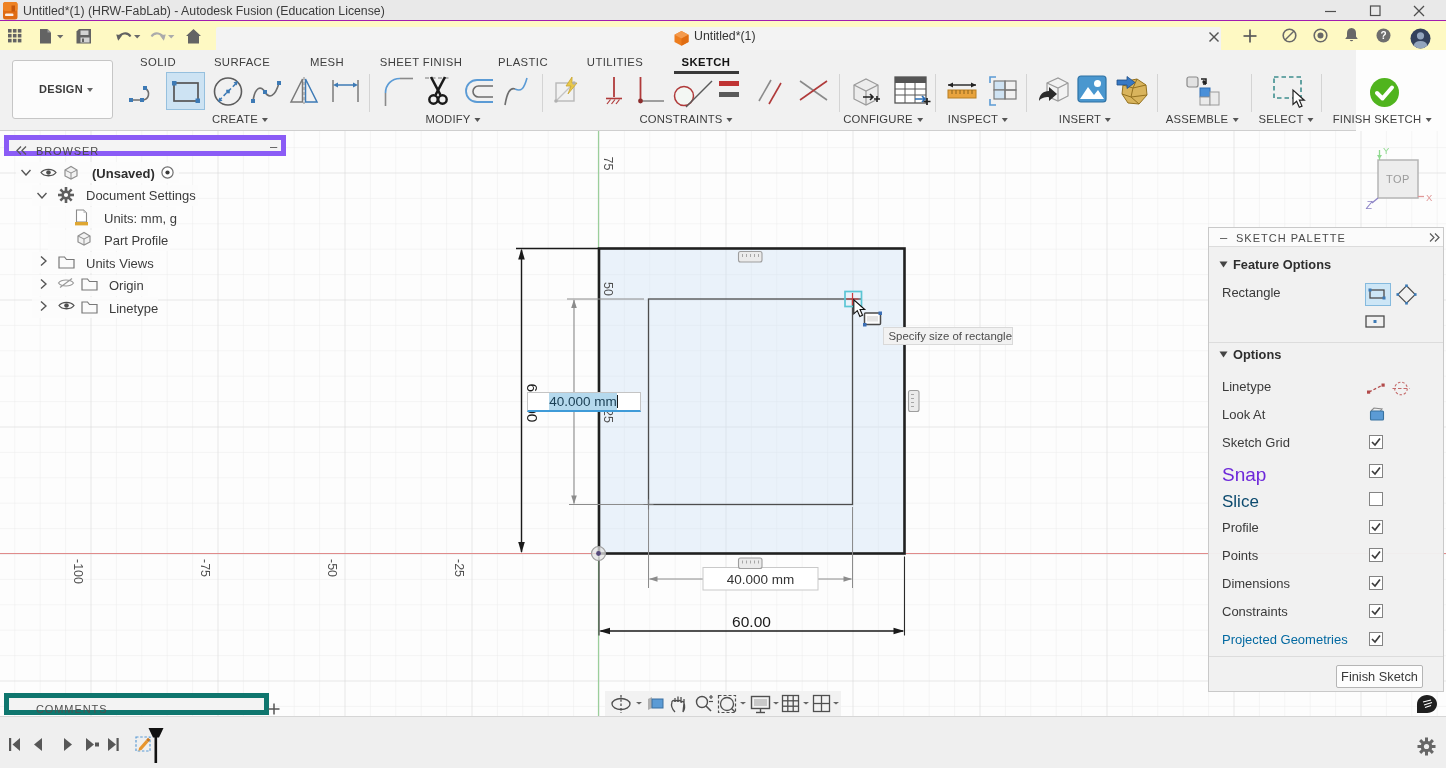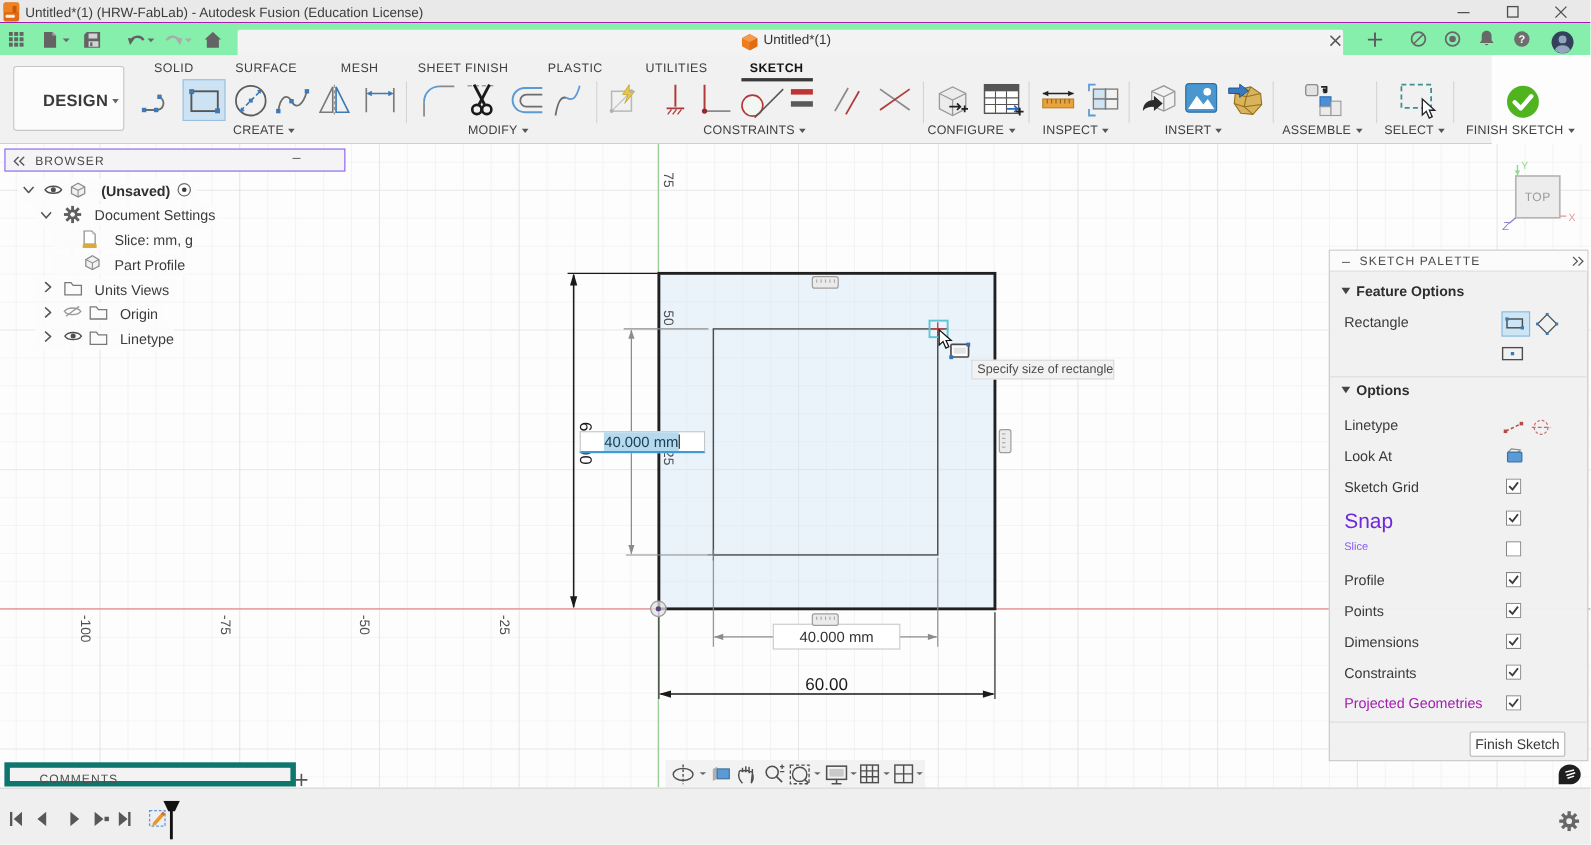--- a/index.html
+++ b/index.html
@@ -24,21 +24,21 @@
   </svg>
   <div class="abs" style="left:23px;top:3.5px;font-size:12.3px;color:#3c3c3c">Untitled*(1) (HRW-FabLab) - Autodesk Fusion (Education License)</div>
   <svg class="abs" style="left:1324px;top:4px" width="112" height="14">
     <line x1="1" y1="7.5" x2="12" y2="7.5" stroke="#4f4f4f" stroke-width="1.2"></line>
     <rect x="46.5" y="2" width="9.5" height="9.5" fill="none" stroke="#4f4f4f" stroke-width="1.2"></rect>
     <line x1="90" y1="2" x2="100" y2="12" stroke="#4f4f4f" stroke-width="1.2"></line>
     <line x1="100" y1="2" x2="90" y2="12" stroke="#4f4f4f" stroke-width="1.2"></line>
   </svg>
 </div>
 
-<div class="abs" style="left:0;top:21px;width:1446px;height:29px;background:#86efac">
+<div class="abs" style="left:0;top:21px;width:1446px;height:29px;background:#fef9c3">
   <div class="abs" style="left:215.5px;top:5.5px;width:1005.5px;height:23.5px;background:#f3f3f3;border-radius:2px 2px 0 0"></div>
 
   <svg class="abs" style="left:8px;top:8px" width="200" height="17">
     <g fill="#636363">
       <rect x="0" y="0" width="3.6" height="3.6"></rect>
         <rect x="4.9" y="0" width="3.6" height="3.6"></rect>
         <rect x="9.8" y="0" width="3.6" height="3.6"></rect>
       <rect x="0" y="4.9" width="3.6" height="3.6"></rect>
         <rect x="4.9" y="4.9" width="3.6" height="3.6"></rect>
         <rect x="9.8" y="4.9" width="3.6" height="3.6"></rect>
@@ -112,21 +112,21 @@
   <div class="tabtxt" style="left:158px">SOLID</div>
   <div class="tabtxt" style="left:242px">SURFACE</div>
   <div class="tabtxt" style="left:327px">MESH</div>
   <div class="tabtxt" style="left:421px">SHEET FINISH</div>
   <div class="tabtxt" style="left:523px">PLASTIC</div>
   <div class="tabtxt" style="left:615px">UTILITIES</div>
   <div class="tabtxt" style="left:706px;color:#141414;font-weight:bold">SKETCH</div>
   <div class="abs" style="left:674px;top:20.5px;width:65px;height:3px;background:#3a3a3a"></div>
 
   <div class="abs" style="left:12px;top:10px;width:101px;height:59px;background:#fcfcfc;border:1px solid #c6c6c6;border-radius:3px">
-    <div class="abs" style="left:26px;top:22px;font-size:15px;font-weight:bold;color:#3a3a3a;letter-spacing:.3px">DESIGN<span class="caret"></span></div>
+    <div class="abs" style="left:26px;top:22px;font-size:11px;font-weight:bold;color:#3a3a3a;letter-spacing:.3px">DESIGN<span class="caret"></span></div>
   </div>
 
   <div class="grplbl" style="left:240px">CREATE<span class="caret" style="border-top-color:#555"></span></div>
   <div class="grplbl" style="left:453px">MODIFY<span class="caret" style="border-top-color:#555"></span></div>
   <div class="grplbl" style="left:686px">CONSTRAINTS<span class="caret" style="border-top-color:#555"></span></div>
   <div class="grplbl" style="left:883px">CONFIGURE<span class="caret" style="border-top-color:#555"></span></div>
   <div class="grplbl" style="left:978px">INSPECT<span class="caret" style="border-top-color:#555"></span></div>
   <div class="grplbl" style="left:1085px">INSERT<span class="caret" style="border-top-color:#555"></span></div>
   <div class="grplbl" style="left:1202px">ASSEMBLE<span class="caret" style="border-top-color:#555"></span></div>
   <div class="grplbl" style="left:1286px">SELECT<span class="caret" style="border-top-color:#555"></span></div>
@@ -432,21 +432,21 @@
     <rect x="-1" y="11.5" width="3.5" height="3.5" fill="#3b6fb5"></rect>
   </g>
 </svg>
 
 <div class="abs" style="left:883px;top:327px;width:130px;height:17.5px;background:#f2f2f2;border:1px solid #d9d9d9;font-size:11.4px;color:#4c4c4c;line-height:16px;padding:0 0 0 4.5px;white-space:nowrap;overflow:hidden">Specify size of rectangle</div>
 
 <div class="abs" style="left:527px;top:391.5px;width:113.5px;height:20.5px;background:#fff;border:1px solid #c4c4c4;border-bottom:2px solid #3f9bd8;text-align:center;line-height:17px;font-size:13.5px">
   <span style="background:#b5d9ed;color:#1c4055;padding:1px 0">40.000 mm</span><span style="display:inline-block;width:1.5px;height:13px;background:#1a1a1a;vertical-align:-2px"></span>
 </div>
 
-<div class="abs" style="left:4px;top:134.5px;width:310px;height:21.5px;background:rgba(244,244,244,.97);border:1px solid #8b5cf6">
+<div class="abs" style="left:4px;top:134.5px;width:282px;height:21.5px;background:rgba(244,244,244,.97);border:5px solid #8b5cf6">
   <svg class="abs" style="left:7px;top:6.5px" width="12" height="9">
       <path d="M5,0.5 L1,4.5 L5,8.5 M10,0.5 L6,4.5 L10,8.5" fill="none" stroke="#5a5a5a" stroke-width="1.3"></path>
     </svg>
   <div class="abs" style="left:27px;top:5px;font-size:11px;letter-spacing:.9px;color:#4a4a4a">BROWSER</div>
   <div class="abs" style="left:261px;top:-1px;font-size:13px;color:#555">–</div>
 </div>
 <div id="tree" class="abs" style="left:0;top:156px;width:290px;font-size:13px;color:#3c3c3c">
 
   <div class="abs" style="left:16px;top:6px;width:163px;height:21px;background:rgba(252,252,252,.85)"></div>
   <div class="abs" style="left:32px;top:28.5px;width:166px;height:21px;background:rgba(252,252,252,.85)"></div>
@@ -486,21 +486,21 @@
     <circle cx="8" cy="8" r="4.6" fill="#5f5f5f"></circle>
       <circle cx="8" cy="8" r="2.1" fill="#fff"></circle>
   </svg>
   <div class="abs" style="left:86px;top:32px">Document Settings</div>
 
   <svg class="abs" style="left:75px;top:52.5px" width="13" height="17">
       <path d="M1.5,1 h7 l3,3 v9 h-10 z" fill="#fff" stroke="#8a8a8a" stroke-width="1.1"></path>
       <path d="M8.5,1 l3,3 h-3 z" fill="#c9c9c9"></path>
       <rect x="0" y="13" width="13" height="3.4" fill="#dfa733"></rect>
     </svg>
-  <div class="abs" style="left:104px;top:54.5px">Slice: mm, g</div>
+  <div class="abs" style="left:104px;top:54.5px">Units: mm, g</div>
 
   <svg class="abs" style="left:76px;top:75px" width="16" height="15">
       <path d="M2,5 L8,1.5 L14,5 V11 L8,14 L2,11 Z" fill="#f2f2f2" stroke="#8f8f8f" stroke-width="1.2"></path>
       <path d="M2,5 L8,8 L14,5 M8,8 V14" fill="none" stroke="#8f8f8f" stroke-width="1"></path>
     </svg>
   <div class="abs" style="left:104px;top:77px">Part Profile</div>
 
   <svg class="abs" style="left:40px;top:100px" width="7" height="10">
       <path d="M1,0.5 L6,5 L1,9.5" fill="none" stroke="#555" stroke-width="1.4"></path>
     </svg>
@@ -580,26 +580,26 @@
       <circle cx="9" cy="7.5" r="6.3" fill="none" stroke="#c46a6a" stroke-width="1.1" stroke-dasharray="2.5,1.8"></circle>
       <line x1="0.5" y1="7.5" x2="17.5" y2="7.5" stroke="#c46a6a" stroke-width="1" stroke-dasharray="3.5,2"></line>
     </svg>
   <div class="abs" style="left:13px;top:179.5px;font-size:13px;color:#3a3a3a">Look At</div>
   <svg class="abs" style="left:160px;top:179.5px" width="16" height="14">
       <path d="M2,4 l3,-3 8,1 -2,2.5" fill="none" stroke="#8a8a8a" stroke-width="1.1"></path>
       <rect x="1.5" y="4" width="13" height="9" rx="1" fill="#5b9bd5" stroke="#39729f" stroke-width="1.1"></rect>
     </svg>
   <div class="abs" style="left:13px;top:207.5px;font-size:13px;color:#3a3a3a">Sketch Grid</div>
   <div class="abs" style="left:13px;top:236px;font-size:19px;color:#6d28d9">Snap</div>
-  <div class="abs" style="left:13px;top:264px;font-size:10px;color:#8b5cf6">Slice</div>
+  <div class="abs" style="left:13px;top:264px;font-size:17px;color:#0c4a6e">Slice</div>
   <div class="abs" style="left:13px;top:292px;font-size:13px;color:#3a3a3a">Profile</div>
   <div class="abs" style="left:13px;top:320.5px;font-size:13px;color:#3a3a3a">Points</div>
   <div class="abs" style="left:13px;top:348.5px;font-size:13px;color:#3a3a3a">Dimensions</div>
   <div class="abs" style="left:13px;top:376.5px;font-size:13px;color:#3a3a3a">Constraints</div>
-  <div class="abs" style="left:13px;top:404.5px;font-size:13px;color:#a21caf">Projected Geometries</div>
+  <div class="abs" style="left:13px;top:404.5px;font-size:13px;color:#0369a1">Projected Geometries</div>
 
   <svg class="abs" style="left:159.5px;top:207.5px" width="14" height="14">
       <rect x="0.5" y="0.5" width="13" height="13" fill="#fff" stroke="#848484"></rect>
       <path d="M3,7 L6,10 L11,3.5" fill="none" stroke="#3c3c3c" stroke-width="1.7"></path>
     </svg>
   <svg class="abs" style="left:159.5px;top:236px" width="14" height="14">
       <rect x="0.5" y="0.5" width="13" height="13" fill="#fff" stroke="#848484"></rect>
       <path d="M3,7 L6,10 L11,3.5" fill="none" stroke="#3c3c3c" stroke-width="1.7"></path>
     </svg>
   <svg class="abs" style="left:159.5px;top:264px" width="14" height="14">

